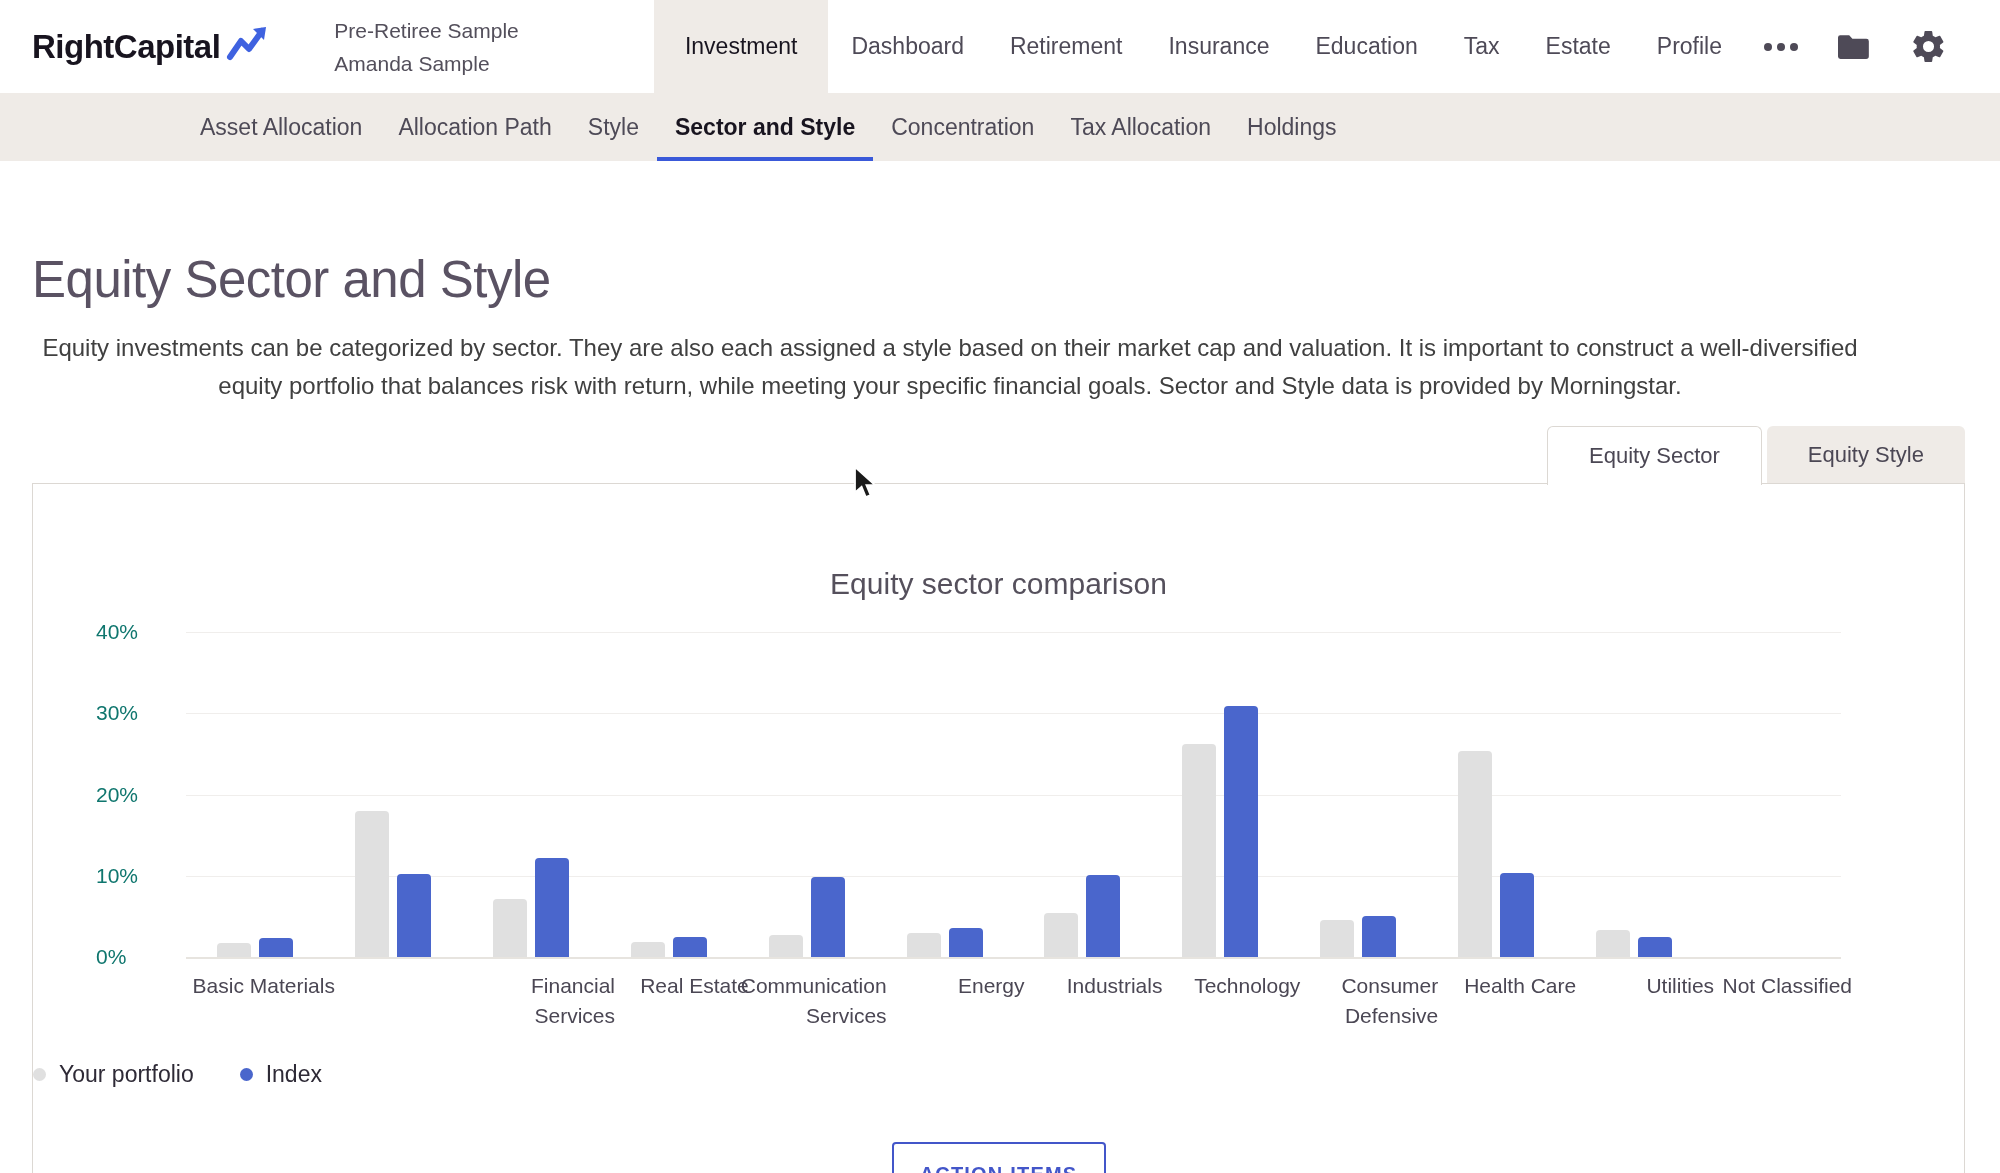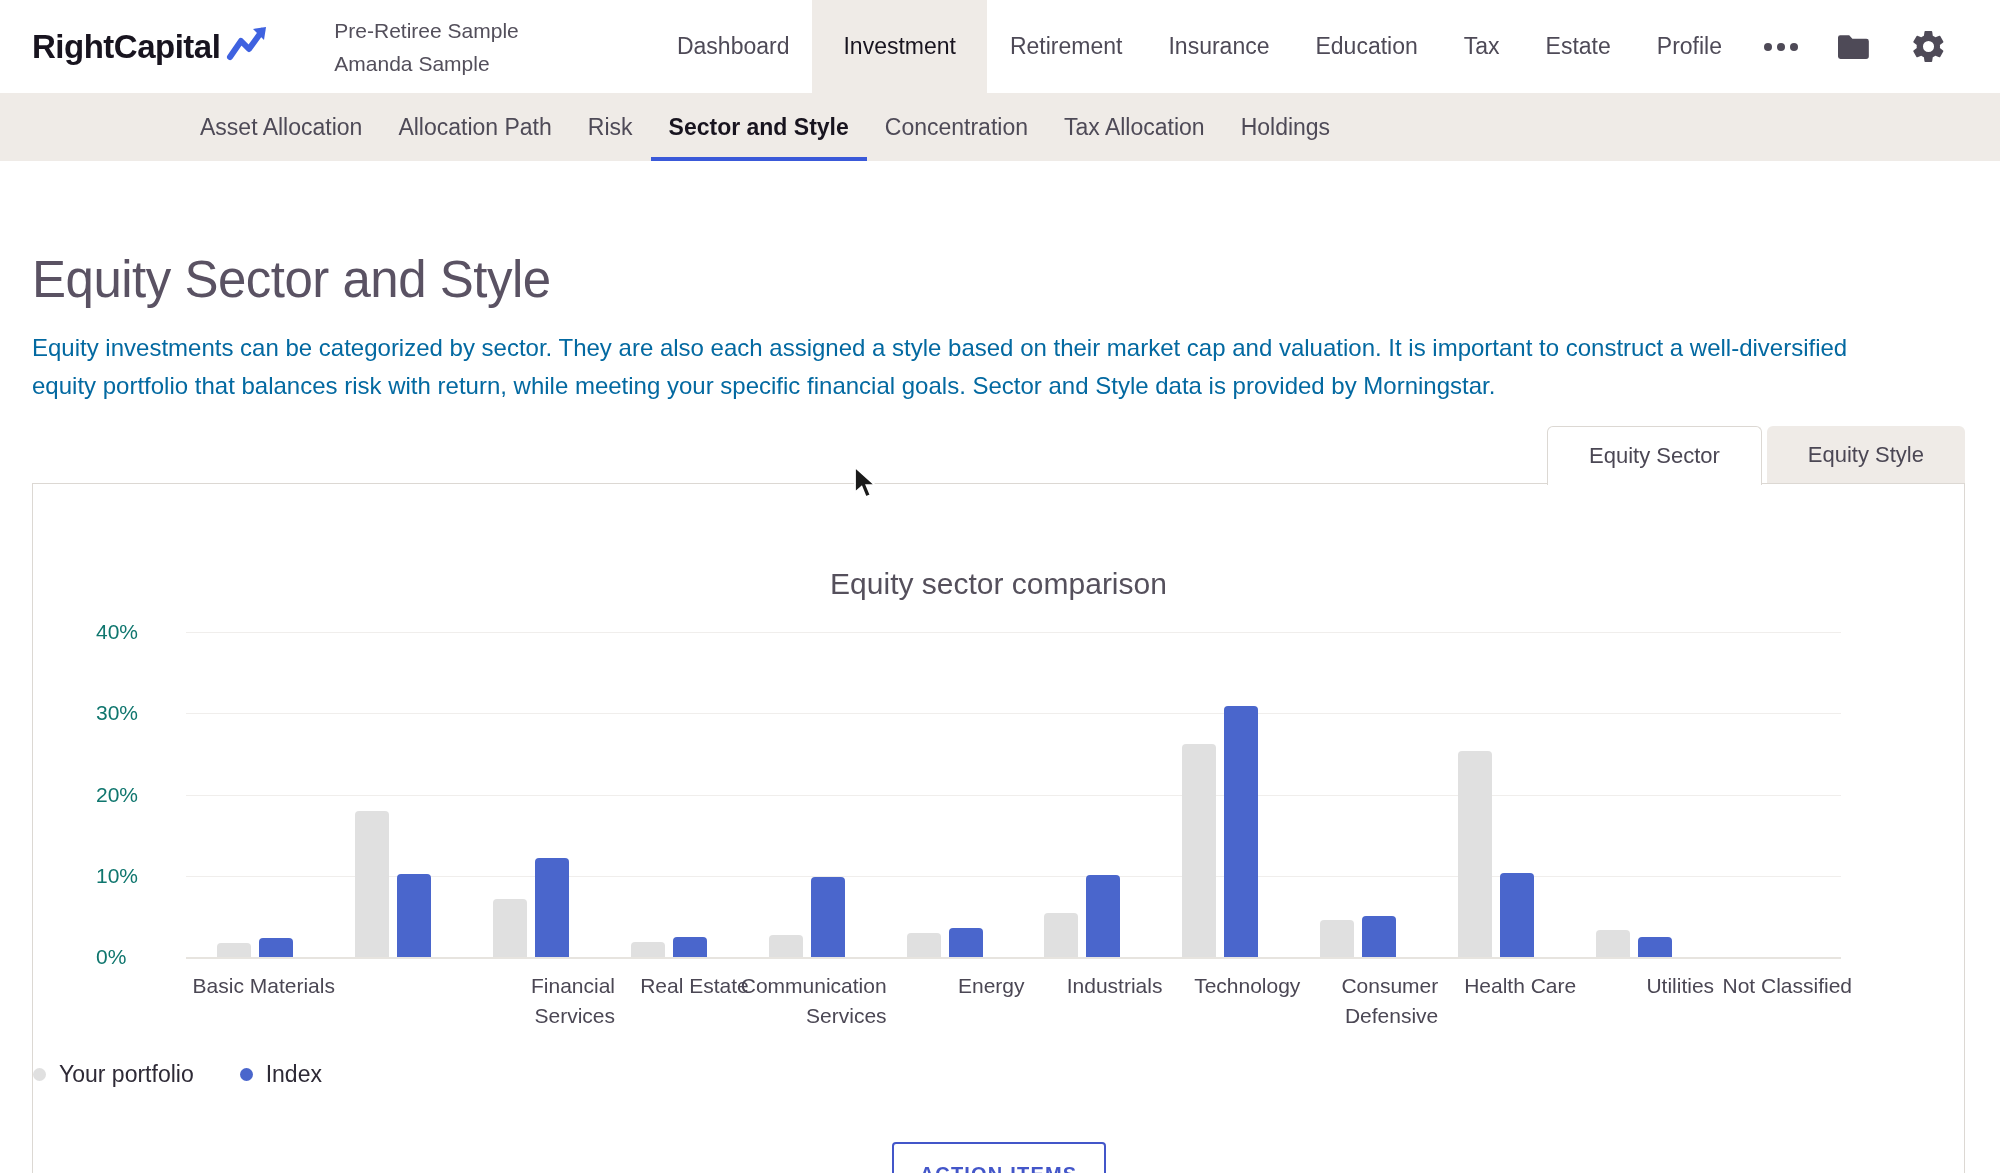--- a/index.html
+++ b/index.html
@@ -17,21 +17,21 @@
   .dots { display:flex; gap:5px; }
   .dots i { width:8px; height:8px; border-radius:50%; background:#4e4a57; display:block; }
   .header-gap { width:34px; }
   
   .subnav { display:flex; height:68px; background:#efebe7; padding-left:182px; }
   .subnav-item { display:flex; align-items:center; padding:4px 18px 0 18px; font-size:23px; color:#4e4a57;
                  border-bottom:4px solid transparent; cursor:pointer; }
   .subnav-item.active { color:#18141f; font-weight:600; border-bottom-color:#3a59d9; }
   
   .page-title { margin:89px 0 0 32px; font-size:51px; font-weight:400; color:#5a5263; letter-spacing:-0.5px; }
-  .page-desc { margin:20px 0 0 32px; max-width:1852px; font-size:24px; line-height:38px; color:#0369a1; }
+  .page-desc { margin:20px 0 0 24px; max-width:1852px; font-size:24px; line-height:38px; color:#404040;text-align:center; }
   .tab-row { display:flex; justify-content:flex-end; margin:21px 35px 0 0; height:58px; }
   .chart-tab { display:flex; align-items:center; padding:0 41px; font-size:22px; color:#4b4754;
                border-radius:6px 6px 0 0; cursor:pointer; position:relative; }
   .chart-tab.active { background:#fff; border:1px solid #dcd8d3; border-bottom:none; z-index:2; margin-bottom:-1px; }
   .chart-tab.inactive { background:#efebe7; margin-left:5px; }
   .chart-card { position:relative; margin:-1px 0 0 32px; width:1933px; height:760px;
                 background:#fff; border:1px solid #dcd8d3; }
   .chart-title { position:absolute; top:83px; left:0; right:0; text-align:center;
                  font-size:30px; color:#55505c; }
   .plot { position:absolute; left:153px; top:148px; width:1655px; height:325px; }
@@ -61,22 +61,22 @@
         <path d="M27 4 L40 2 L38 15 Z" fill="#3f62e0"></path>
       </svg>
     </span>
   </div>
   <div class="client-block">
     <div>Pre-Retiree Sample</div>
     <div>Amanda Sample</div>
   </div>
   <nav class="top-nav" id="top-nav">
 
-  <div class="top-nav-item">Dashboard</div>
-      <div class="top-nav-item active">Investment</div>
+  <div class="top-nav-item active">Investment</div>
+      <div class="top-nav-item">Dashboard</div>
       <div class="top-nav-item">Retirement</div>
       <div class="top-nav-item">Insurance</div>
       <div class="top-nav-item">Education</div>
       <div class="top-nav-item">Tax</div>
       <div class="top-nav-item">Estate</div>
       <div class="top-nav-item">Profile</div>
     </nav>
   <span class="icon-item">
     <span class="dots">
         <i></i>
@@ -94,21 +94,21 @@
       <path fill="#4e4a57" d="M19.4 13c.04-.32.06-.66.06-1s-.02-.68-.07-1l2.1-1.65a.5.5 0 0 0 .12-.64l-2-3.46a.5.5 0 0 0-.6-.22l-2.49 1a7.3 7.3 0 0 0-1.73-1l-.38-2.65A.5.5 0 0 0 13.9 2h-4a.5.5 0 0 0-.5.42l-.38 2.65c-.63.26-1.2.6-1.73 1l-2.49-1a.5.5 0 0 0-.6.22l-2 3.46a.5.5 0 0 0 .12.64L4.4 11c-.05.32-.07.66-.07 1s.02.68.07 1l-2.1 1.65a.5.5 0 0 0-.12.64l2 3.46c.14.24.42.34.6.22l2.49-1c.53.4 1.1.74 1.73 1l.38 2.65a.5.5 0 0 0 .5.42h4a.5.5 0 0 0 .5-.42l.38-2.65a7.3 7.3 0 0 0 1.73-1l2.49 1c.24.1.5 0 .6-.22l2-3.46a.5.5 0 0 0-.12-.64L19.4 13zM12 15.6A3.6 3.6 0 1 1 15.6 12 3.6 3.6 0 0 1 12 15.6z"></path>
     </svg>
   </span>
   <span class="header-gap"></span>
 </header>
 
 <nav class="subnav" id="subnav">
 
 <div class="subnav-item">Asset Allocation</div>
     <div class="subnav-item">Allocation Path</div>
-    <div class="subnav-item">Risk</div>
+    <div class="subnav-item">Style</div>
     <div class="subnav-item active">Sector and Style</div>
     <div class="subnav-item">Concentration</div>
     <div class="subnav-item">Tax Allocation</div>
     <div class="subnav-item">Holdings</div>
   </nav>
 
 <main>
   <h1 class="page-title">Equity Sector and Style</h1>
   <p class="page-desc">Equity investments can be categorized by sector. They are also each assigned a style based on their market cap and valuation. It is important to construct a well-diversified equity portfolio that balances risk with return, while meeting your specific financial goals. Sector and Style data is provided by Morningstar.</p>
 

